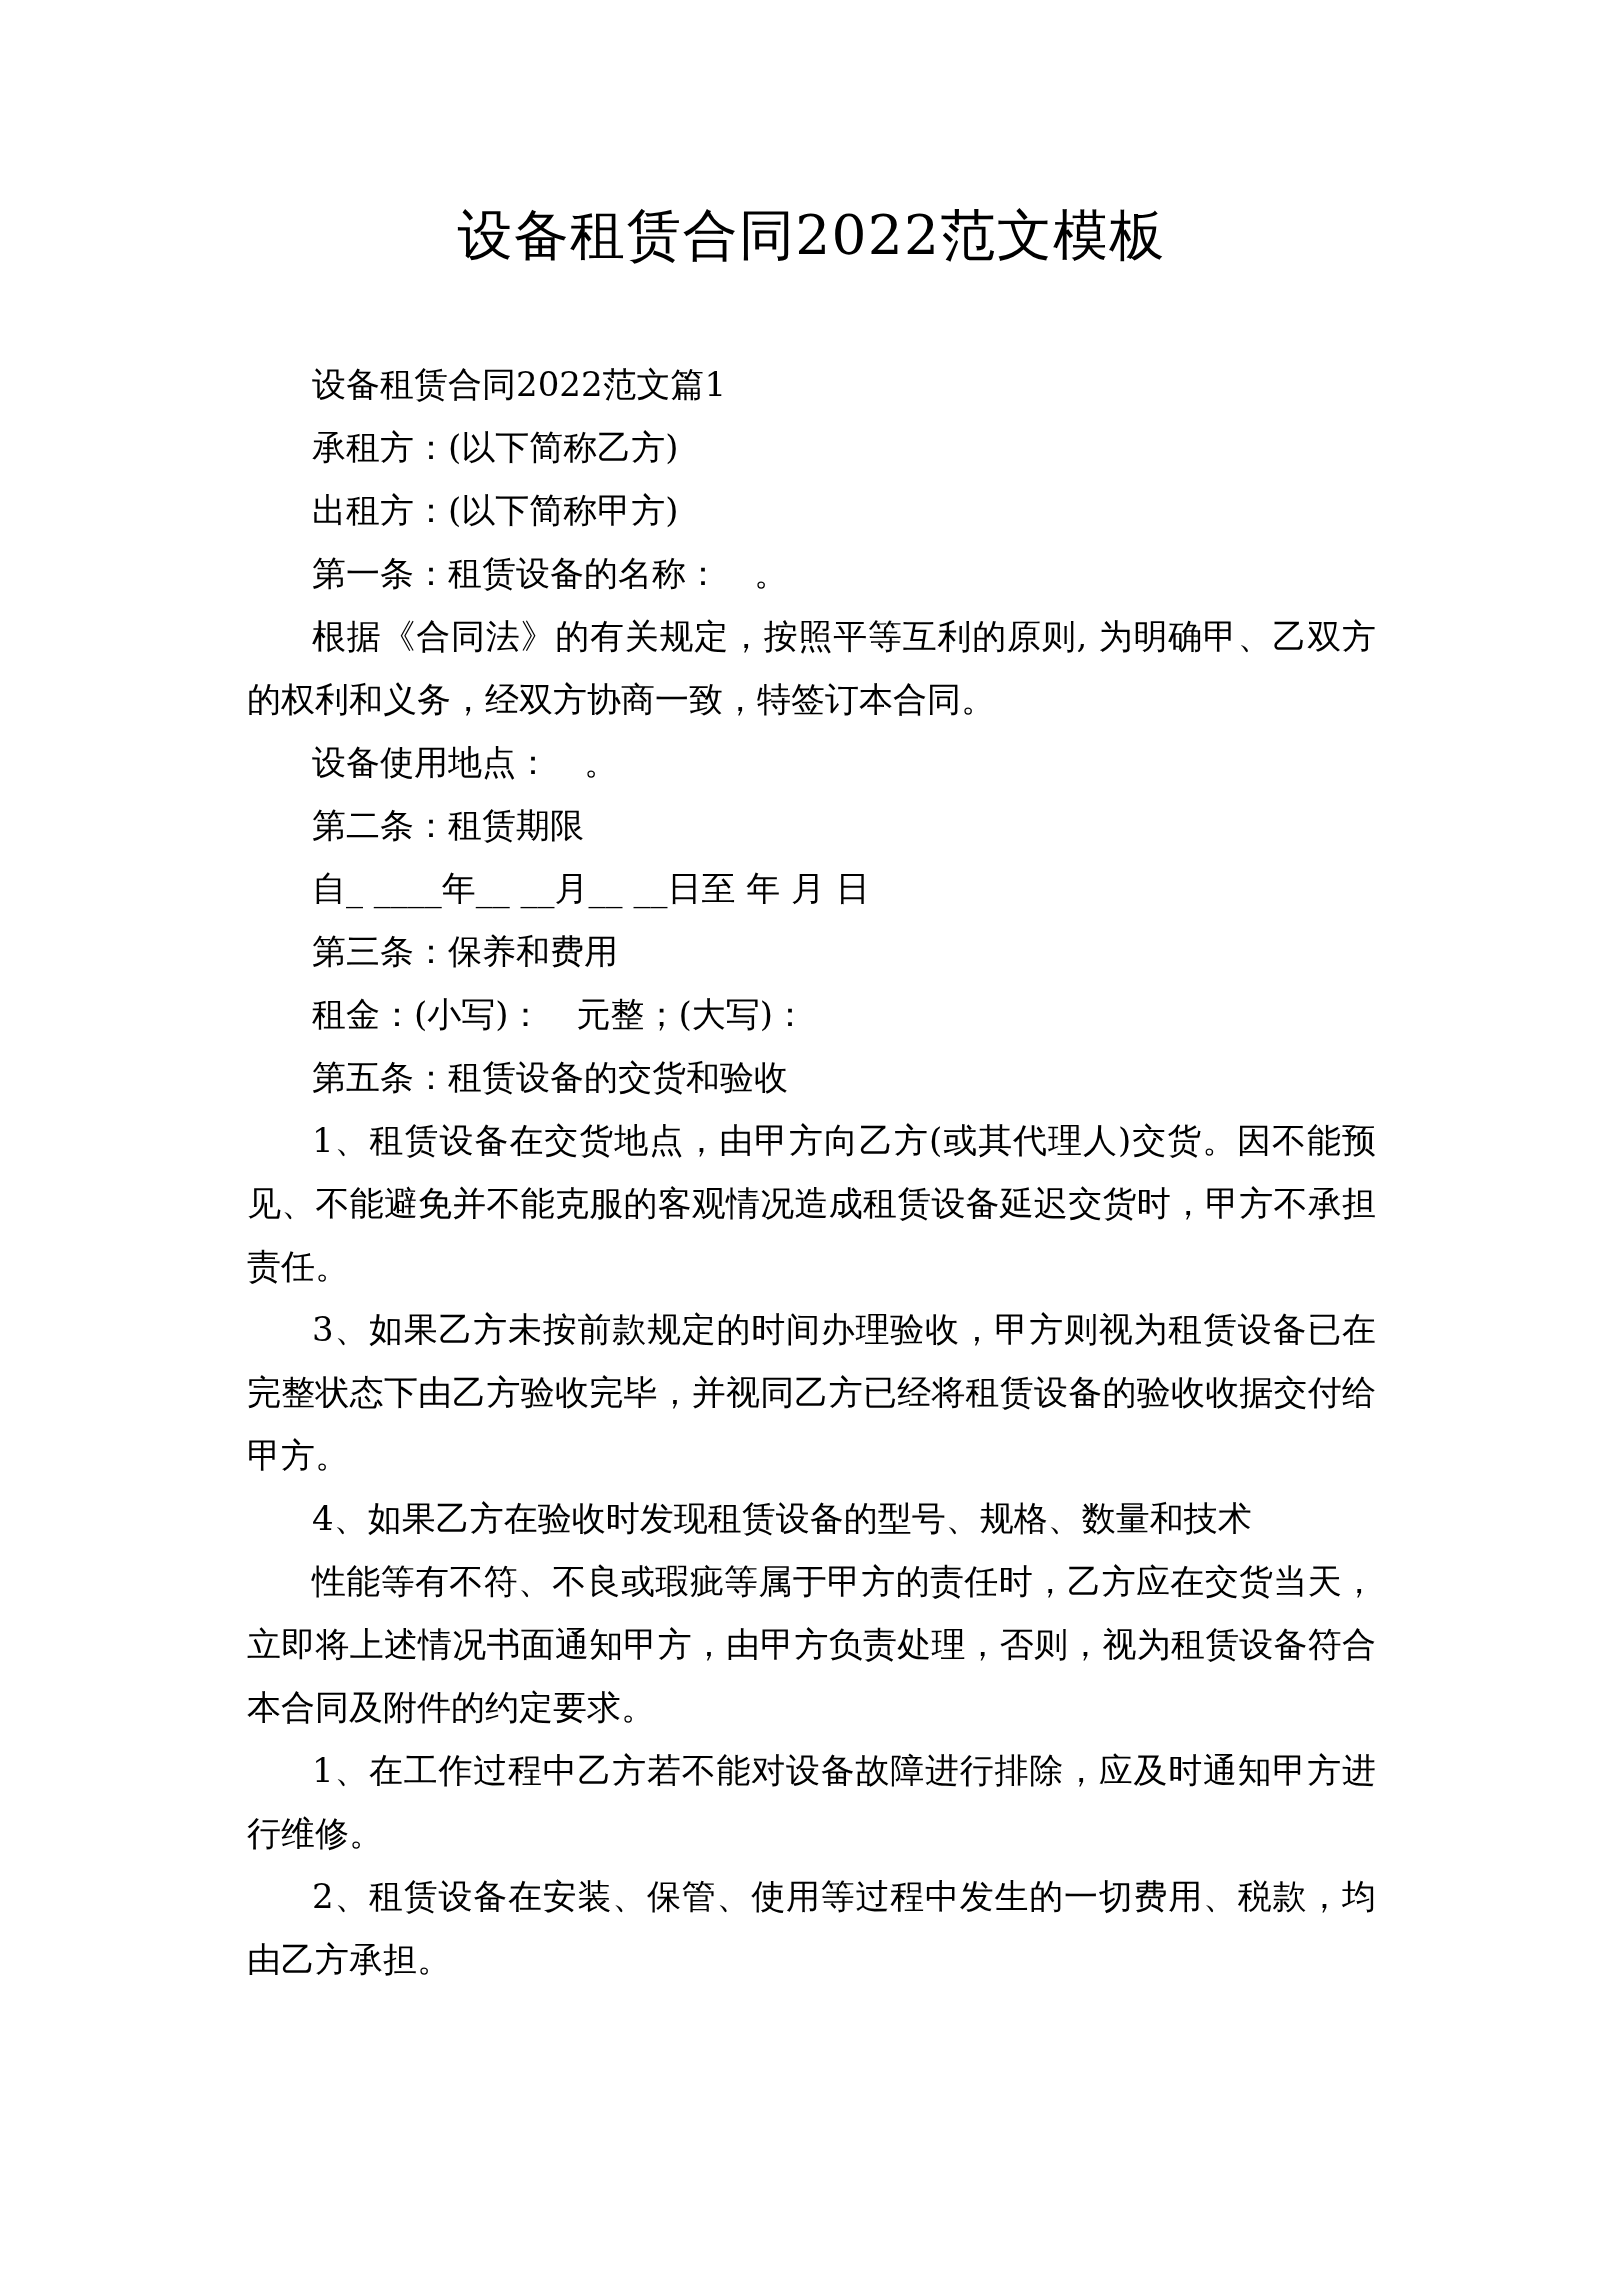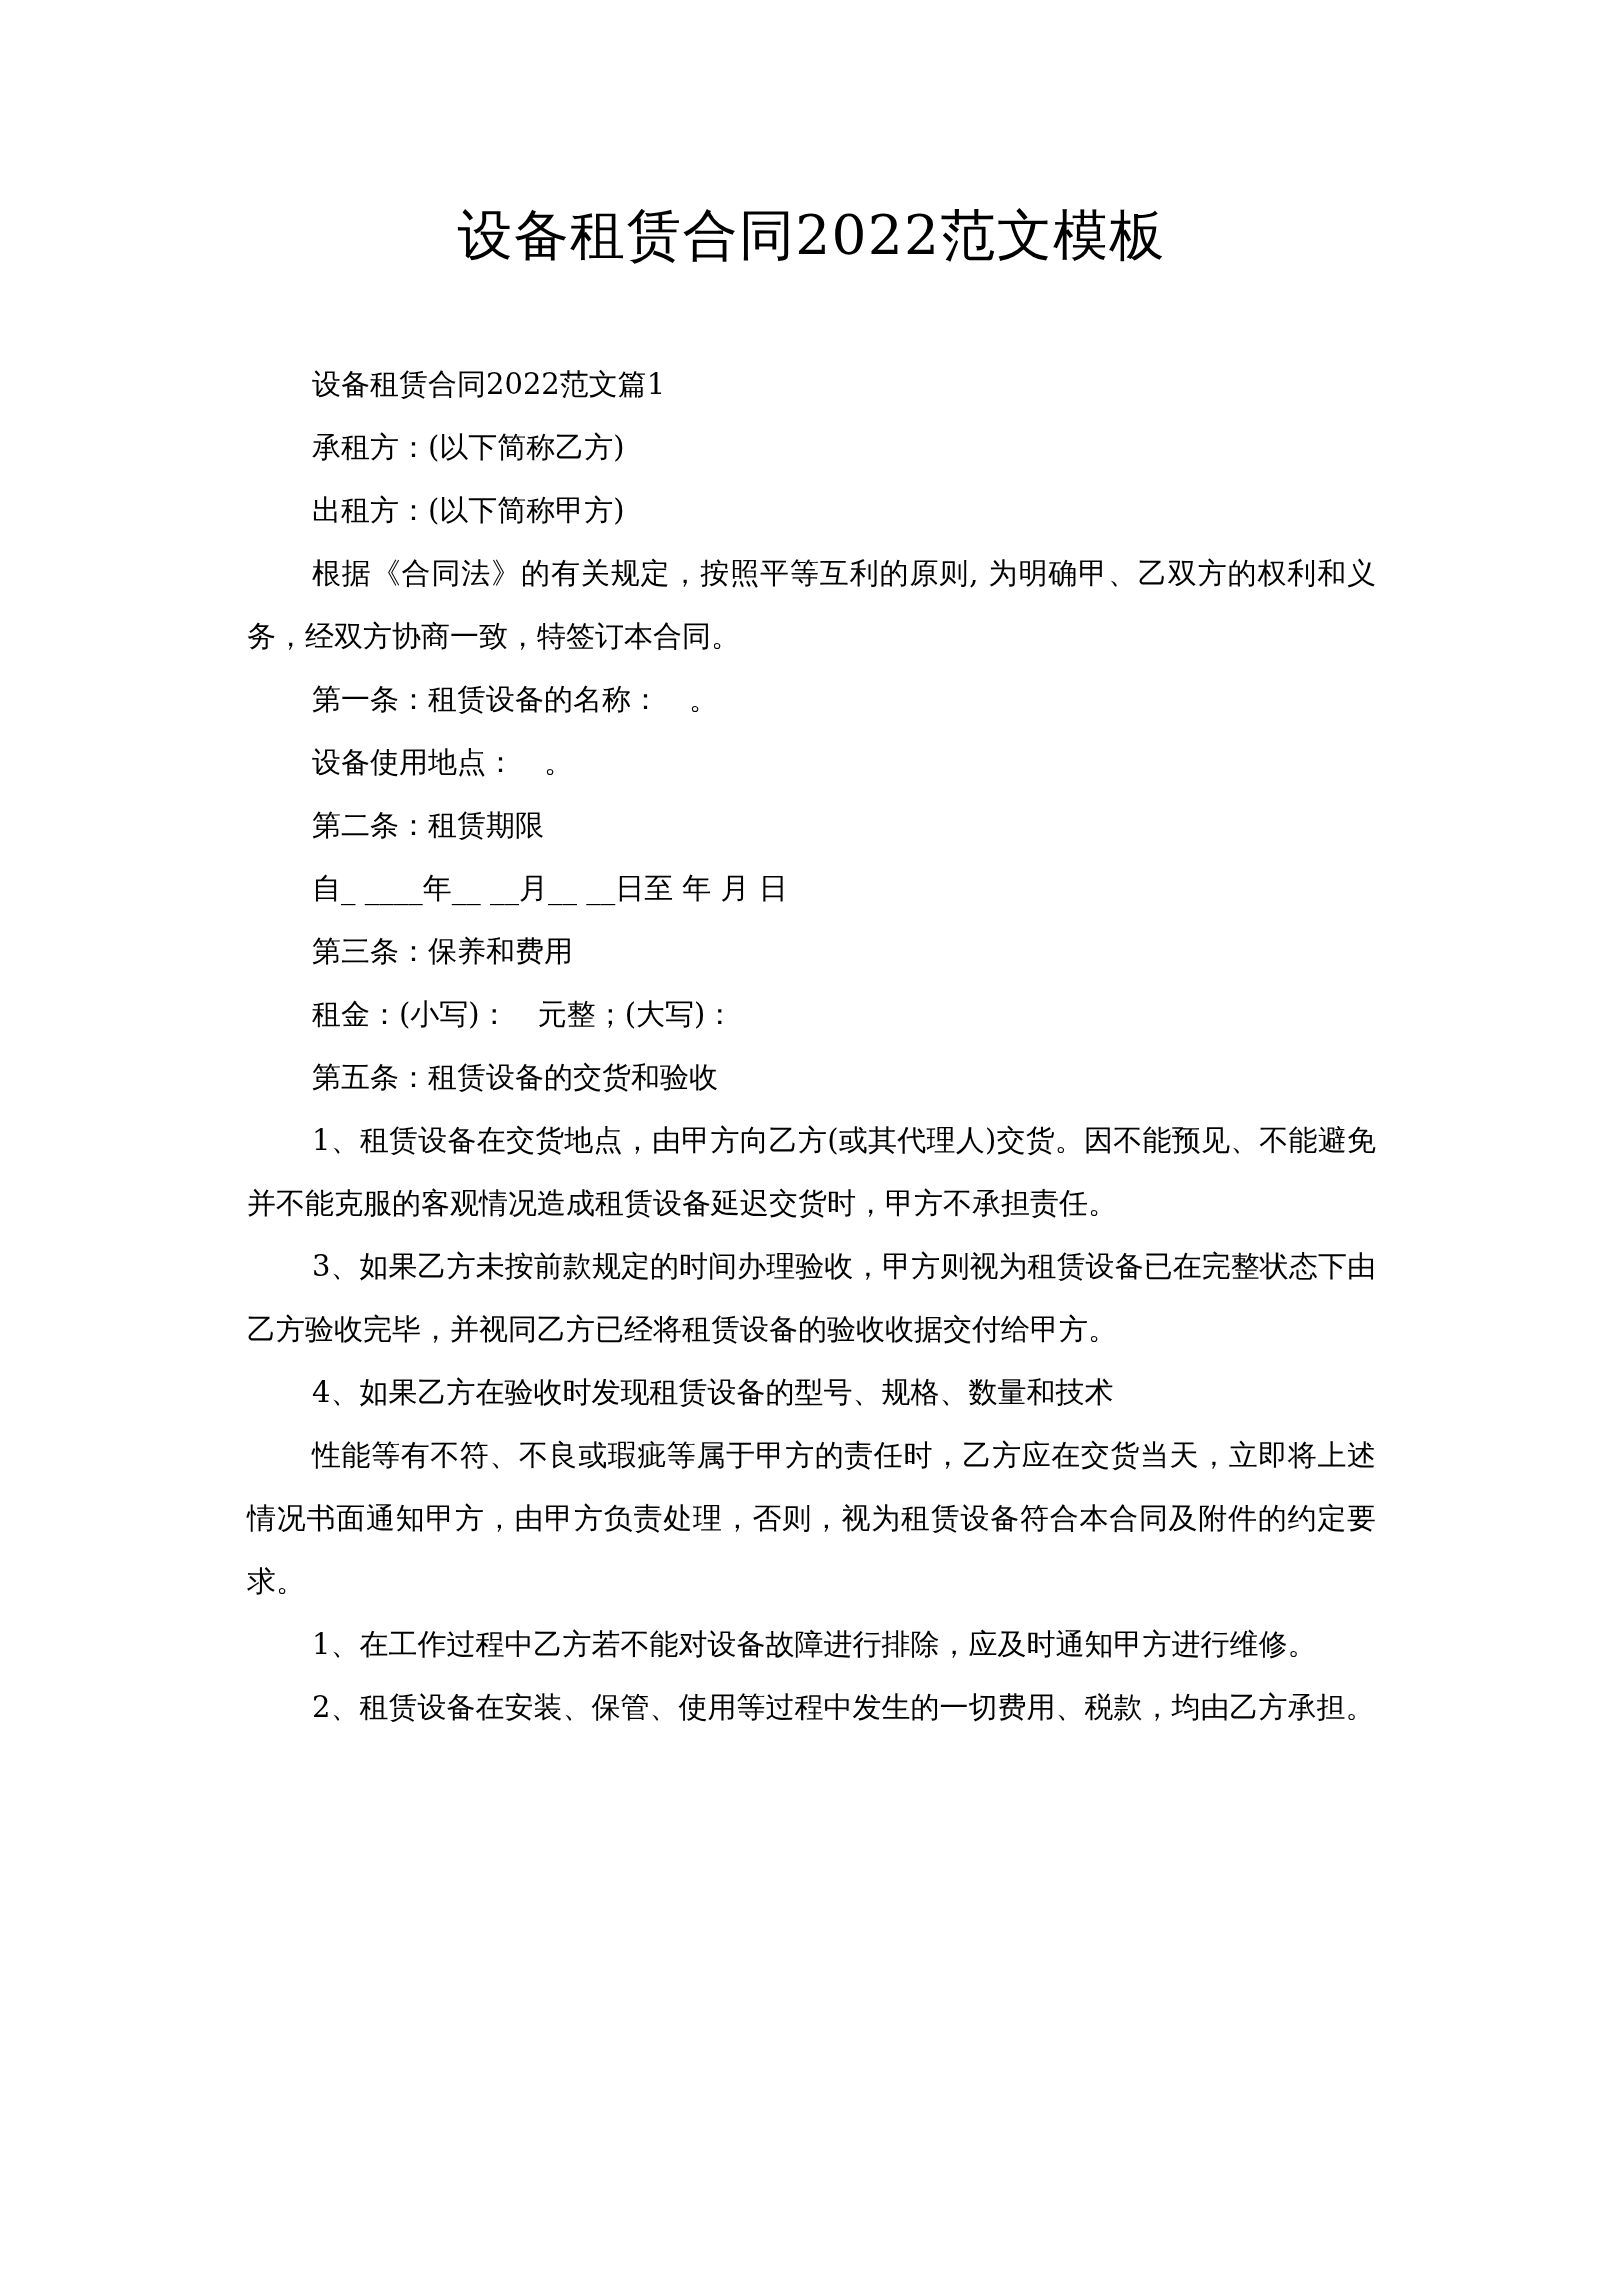--- a/index.html
+++ b/index.html
@@ -36,42 +36,42 @@
       letter-spacing: 1.3px;
     }
     .body {
       position: absolute;
       left: 247px;
       top: 353px;
       width: 1129px;
     }
     .para {
       margin: 0;
-      font-size: 29px;
+      font-size: 34px;
       line-height: 63px;
       text-align: justify;
       text-align-last: left;
       white-space: pre-wrap;
     }
     .para.indent {
       text-indent: 65px;
     }
   </style>
 </head>
 <body>
 
 <div class="page">
   <h1 class="doc-title">设备租赁合同2022范文模板</h1>
 
   <div class="body">
     <p class="para indent">设备租赁合同2022范文篇1</p>
     <p class="para indent">承租方：(以下简称乙方)</p>
     <p class="para indent">出租方：(以下简称甲方)</p>
+    <p class="para indent">第一条：租赁设备的名称：　。</p>
     <p class="para indent">根据《合同法》的有关规定，按照平等互利的原则, 为明确甲、乙双方的权利和义务，经双方协商一致，特签订本合同。</p>
-    <p class="para indent">第一条：租赁设备的名称：　。</p>
     <p class="para indent">设备使用地点：　。</p>
     <p class="para indent">第二条：租赁期限</p>
     <p class="para indent">自_ ____年__ __月__ __日至 年 月 日</p>
     <p class="para indent">第三条：保养和费用</p>
     <p class="para indent">租金：(小写)：　元整；(大写)：</p>
     <p class="para indent">第五条：租赁设备的交货和验收</p>
     <p class="para indent">1、租赁设备在交货地点，由甲方向乙方(或其代理人)交货。因不能预见、不能避免并不能克服的客观情况造成租赁设备延迟交货时，甲方不承担责任。</p>
     <p class="para indent">3、如果乙方未按前款规定的时间办理验收，甲方则视为租赁设备已在完整状态下由乙方验收完毕，并视同乙方已经将租赁设备的验收收据交付给甲方。</p>
     <p class="para indent">4、如果乙方在验收时发现租赁设备的型号、规格、数量和技术</p>
     <p class="para indent">性能等有不符、不良或瑕疵等属于甲方的责任时，乙方应在交货当天，立即将上述情况书面通知甲方，由甲方负责处理，否则，视为租赁设备符合本合同及附件的约定要求。</p>

